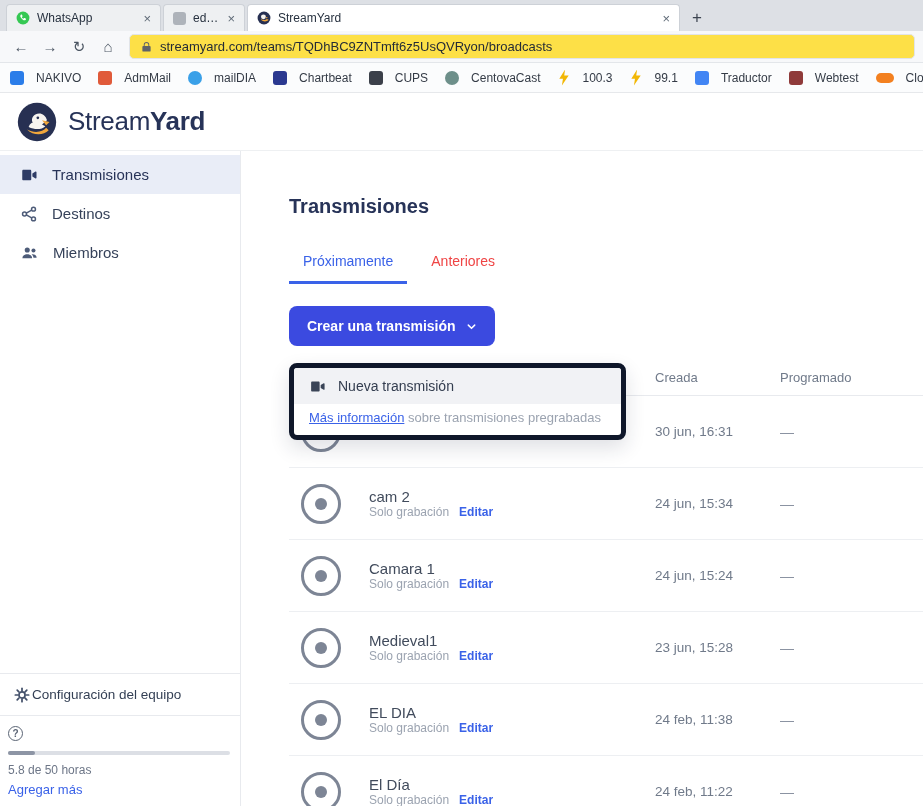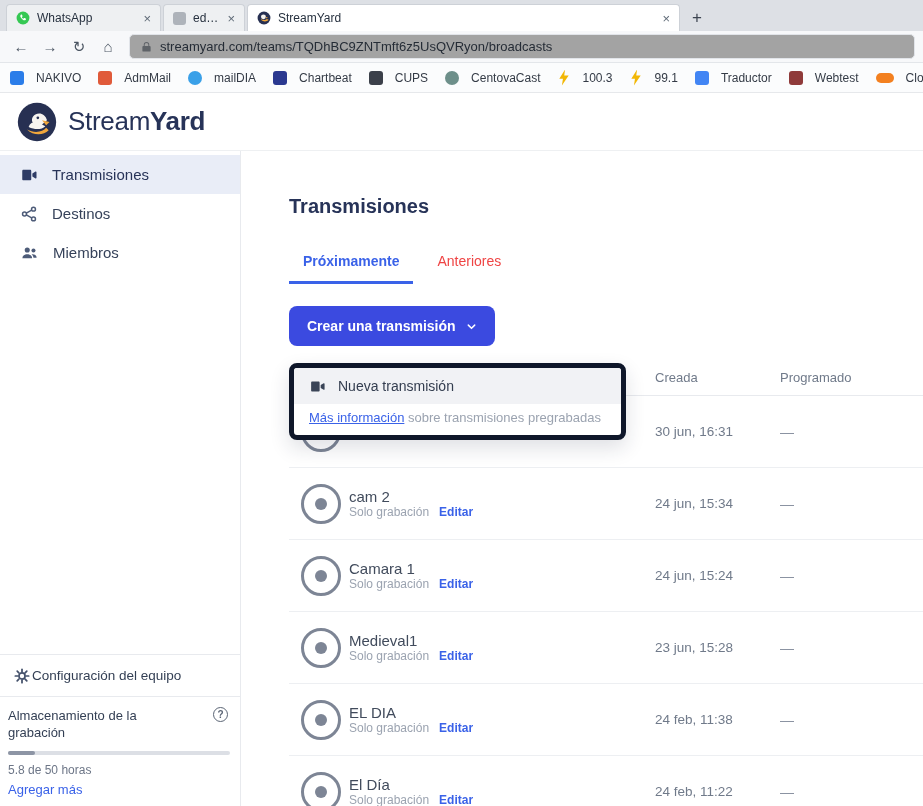--- a/index.html
+++ b/index.html
@@ -12,21 +12,21 @@
   .tab.active{background:#fff}
   .tab1{width:155px}.tab2{width:82px}.tab3{width:433px}
   .tab-title{white-space:nowrap;overflow:hidden;text-overflow:ellipsis;flex:1}
   .tab .close{color:#5f6a77;font-size:13px;line-height:1;cursor:pointer;flex:0 0 auto}
   .favicon{display:flex;align-items:center;flex:0 0 auto}
   .fav-generic{width:13px;height:13px;border-radius:3px;background:#aeb3ba}
   .newtab{width:30px;display:flex;align-items:center;justify-content:center;font-size:17px;color:#3c4450;cursor:pointer}
 
   .toolbar{height:32px;background:#f7f8fa;display:flex;align-items:center;gap:3px;padding:0 8px;border-bottom:1px solid #e3e6ea}
   .nav-btn{width:26px;height:26px;display:flex;align-items:center;justify-content:center;font-size:15px;color:#4c5663;border-radius:50%;cursor:pointer}
-  .urlbar{flex:1;height:25px;margin-left:5px;background:#a3a3a3;border:1px solid #e1e4e9;border-radius:5px;display:flex;align-items:center;gap:8px;padding:0 11px;cursor:text}
+  .urlbar{flex:1;height:25px;margin-left:5px;background:#fde047;border:1px solid #e1e4e9;border-radius:5px;display:flex;align-items:center;gap:8px;padding:0 11px;cursor:text}
   .url-text{font-size:13px;color:#252c36;white-space:nowrap;overflow:hidden}
 
   .bookmarks{height:30px;background:#fbfcfd;border-bottom:1px solid #e6e8eb;display:flex;align-items:center;padding:0 10px;gap:17px;font-size:12px;color:#343b46;overflow:hidden}
   .bm{display:flex;align-items:center;gap:12px;white-space:nowrap;cursor:pointer}
   .bm-icon{width:14px;height:14px;border-radius:3px;flex:0 0 auto}
   .bm-icon.round{border-radius:50%}
   .bm-icon.bolt{clip-path:polygon(58% 0,14% 58%,42% 58%,34% 100%,86% 38%,52% 38%);border-radius:0;width:13px;height:16px}
   .bm-icon.cloud{border-radius:8px;height:10px;width:18px}
 
   
@@ -51,26 +51,26 @@
   .progress{margin-top:10px;width:222px;height:4px;background:#dcdfe5;border-radius:2px}
   .progress i{display:block;height:100%;width:12%;background:#8d95a5;border-radius:2px}
   .storage-hours{margin-top:8px;font-size:12px;color:#6d7687}
   .add-more{margin-top:5px;font-size:13px;color:var(--link);cursor:pointer;display:inline-block}
 
   
   .main{flex:1;position:relative;padding-left:48px;overflow:hidden;background:#fff}
   .page-title{margin-top:42px;font-size:20px;line-height:26px;font-weight:700;color:var(--navy)}
   .main-tabs{margin-top:34px;display:flex;gap:10px}
   .mtab{padding:0 14px 12px;font-size:14px;color:#ef4444;border-bottom:3px solid transparent;cursor:pointer}
-  .mtab.active{color:var(--link);border-color:var(--link);font-weight:700}
+  .mtab.active{color:var(--link);border-color:var(--link);font-weight:400}
   .create-btn{margin-top:22px;height:40px;display:inline-flex;align-items:center;gap:10px;padding:0 18px;background:var(--accent);color:#fff;font-size:14px;font-weight:700;border:none;border-radius:8px;cursor:pointer;font-family:inherit}
 
   .table{margin-top:14px}
   .thead{display:flex;height:36px;align-items:center;font-size:13px;color:#707a8a;border-bottom:1px solid #e8eaee}
-  .cell.name{flex:0 0 366px;display:flex;align-items:center;gap:8px;padding-left:12px;min-width:0}
+  .cell.name{flex:0 0 366px;display:flex;align-items:center;gap:28px;padding-left:12px;min-width:0}
   .cell.created{flex:0 0 125px;font-size:13.5px;color:#707a8a}
   .cell.sched{flex:1;font-size:14px;color:#8b93a2}
   .thead .cell{font-size:13px;color:#707a8a}
   .row{display:flex;align-items:center;height:72px;border-bottom:1px solid #edeff2;cursor:pointer;background:#fff}
   .record-icon{width:40px;height:40px;border:3px solid #7d8595;border-radius:50%;position:relative;flex:0 0 auto}
   .record-icon i{position:absolute;left:50%;top:50%;width:12px;height:12px;margin:-6px 0 0 -6px;background:#7d8595;border-radius:50%}
   .row-title{font-size:15px;color:#414b5c}
   .row-sub{font-size:12px;color:#9ba3b0;display:flex;gap:10px}
   .edit-link{color:var(--link);font-weight:600;text-decoration:none;cursor:pointer}
 
@@ -232,21 +232,20 @@
               <line x1="16.7" y1="16.7" x2="19.2" y2="19.2"></line>
               <line x1="19.2" y1="4.8" x2="16.7" y2="7.3"></line>
               <line x1="4.8" y1="19.2" x2="7.3" y2="16.7"></line>
             </g>
             <circle cx="12" cy="12" r="4.6" fill="none" stroke="#43506a" stroke-width="2.6"></circle>
           </svg>
         <span>Configuración del equipo</span>
       </div>
       <div class="storage">
         <div class="storage-head">
-          <span class="storage-label">Almacenamiento de la grabación</span>
           <span class="help-circle">?</span>
         </div>
         <div class="progress">
             <i></i>
           </div>
         <div class="storage-hours">5.8 de 50 horas</div>
         <a class="add-more">Agregar más</a>
       </div>
     </div>
   </aside>

